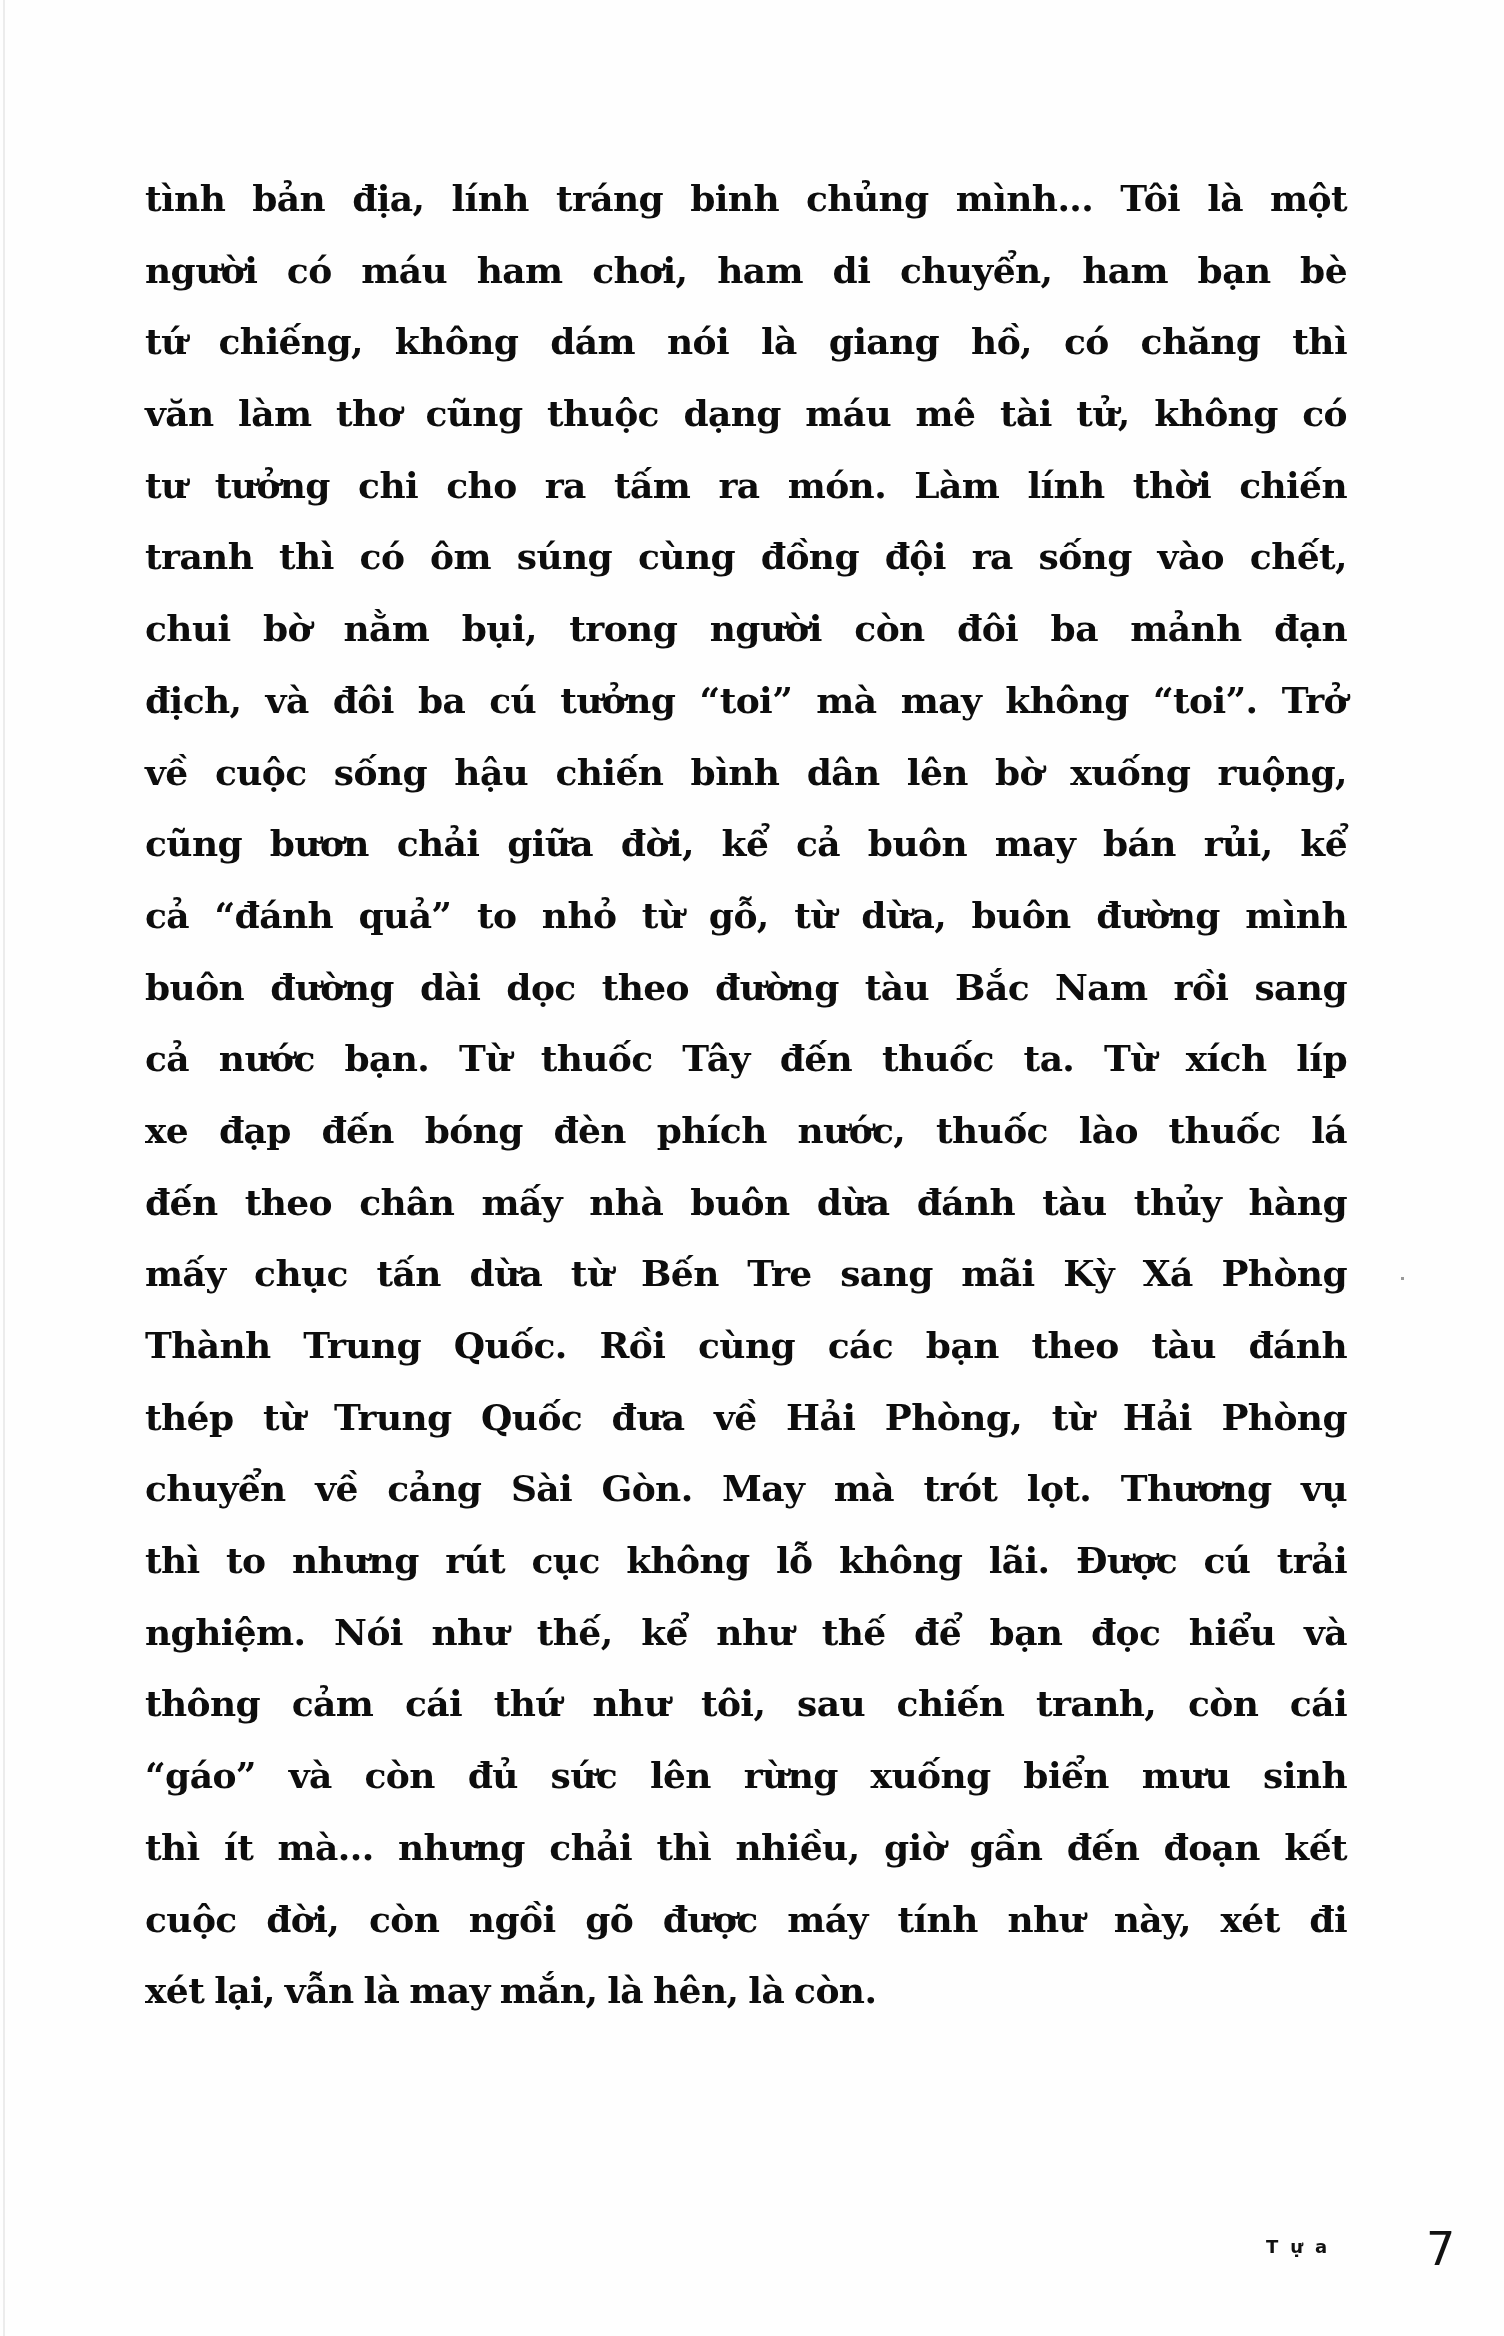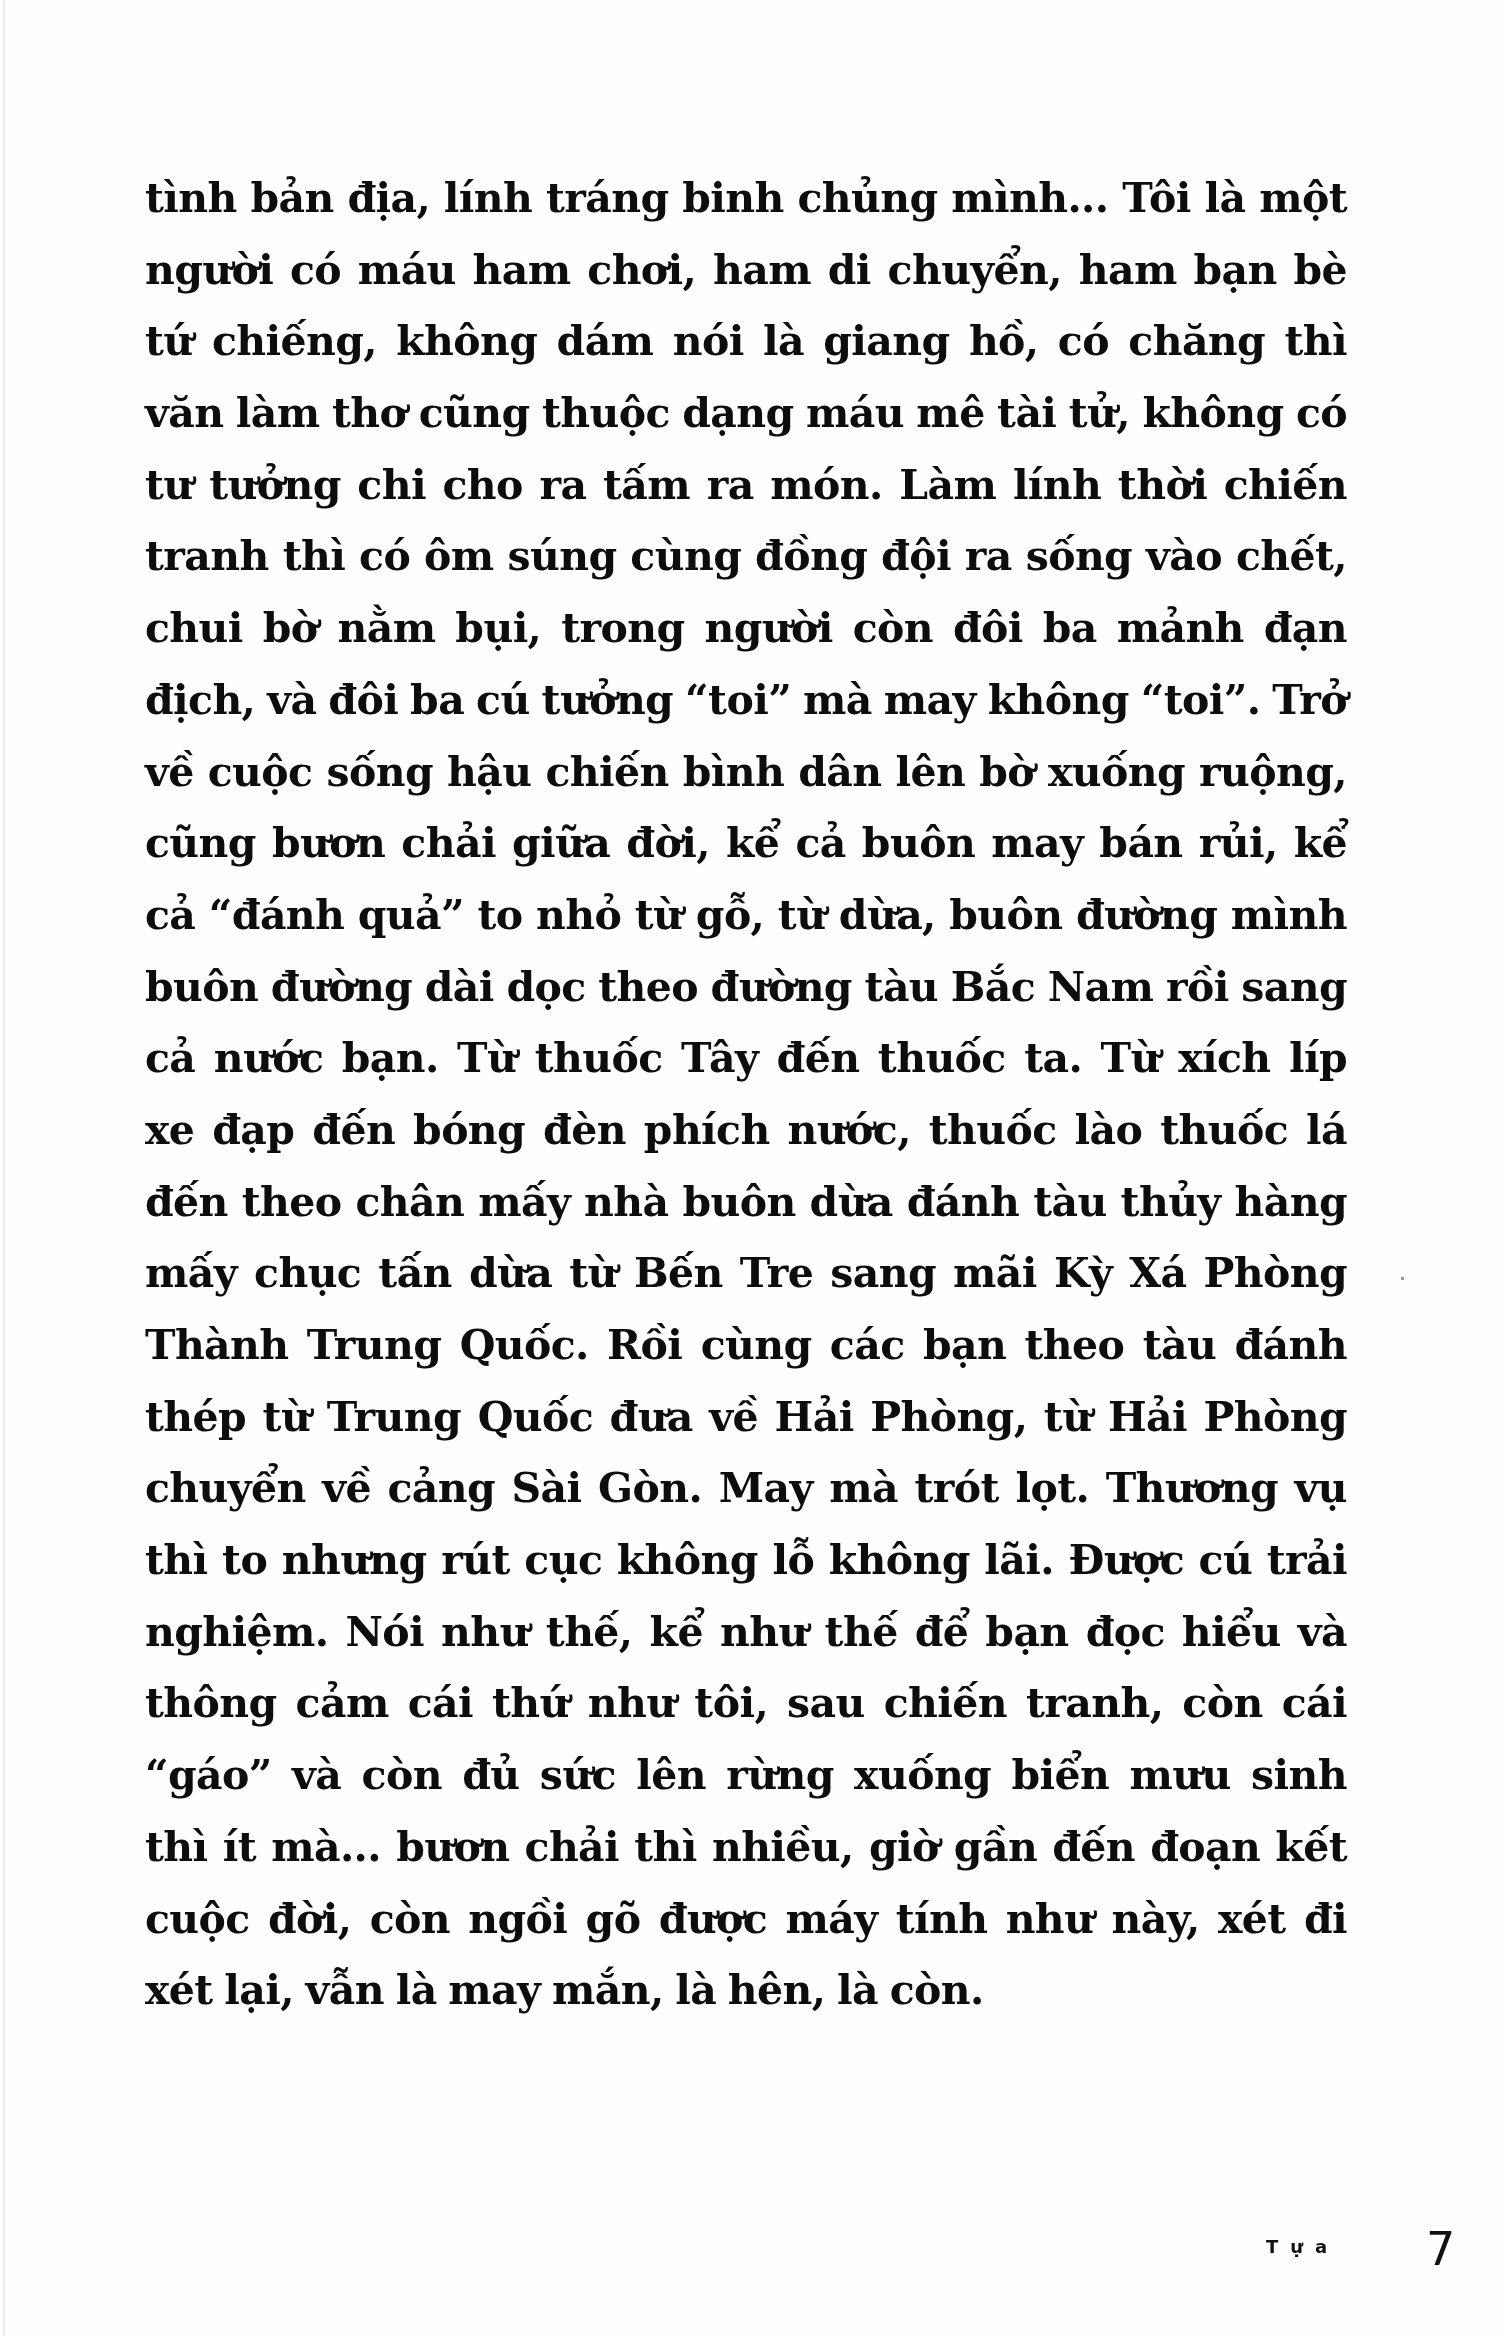--- a/index.html
+++ b/index.html
@@ -27,21 +27,21 @@
     left: 145px;
     top: 163px;
     width: 1202px;
   }
   .line {
     display: block;
     height: 71.7px;
     line-height: 71.7px;
     font-family: "DejaVu Serif", "Liberation Serif", serif;
     font-weight: bold;
-    font-size: 41px;
+    font-size: 36px;
     color: #0d0d0d;
     white-space: nowrap;
     text-align: justify;
     text-align-last: justify;
     letter-spacing: -0.6px;
     word-spacing: -2px;
   }
   .line.last {
     text-align-last: left;
   }
@@ -102,21 +102,21 @@
   <span class="line">xe đạp đến bóng đèn phích nước, thuốc lào thuốc lá</span>
   <span class="line">đến theo chân mấy nhà buôn dừa đánh tàu thủy hàng</span>
   <span class="line">mấy chục tấn dừa từ Bến Tre sang mãi Kỳ Xá Phòng</span>
   <span class="line">Thành Trung Quốc. Rồi cùng các bạn theo tàu đánh</span>
   <span class="line">thép từ Trung Quốc đưa về Hải Phòng, từ Hải Phòng</span>
   <span class="line">chuyển về cảng Sài Gòn. May mà trót lọt. Thương vụ</span>
   <span class="line">thì to nhưng rút cục không lỗ không lãi. Được cú trải</span>
   <span class="line">nghiệm. Nói như thế, kể như thế để bạn đọc hiểu và</span>
   <span class="line">thông cảm cái thứ như tôi, sau chiến tranh, còn cái</span>
   <span class="line">“gáo” và còn đủ sức lên rừng xuống biển mưu sinh</span>
-  <span class="line">thì ít mà... bươn chải thì nhiều, giờ gần đến đoạn kết</span>
+  <span class="line">thì ít mà... nhưng chải thì nhiều, giờ gần đến đoạn kết</span>
   <span class="line">cuộc đời, còn ngồi gõ được máy tính như này, xét đi</span>
   <span class="line last">xét lại, vẫn là may mắn, là hên, là còn.</span>
 </div>
 
 <div class="speck"></div>
 
 <div class="footer">
   <span class="running-head">Tựa</span>
   <span class="page-number">7</span>
 </div>

